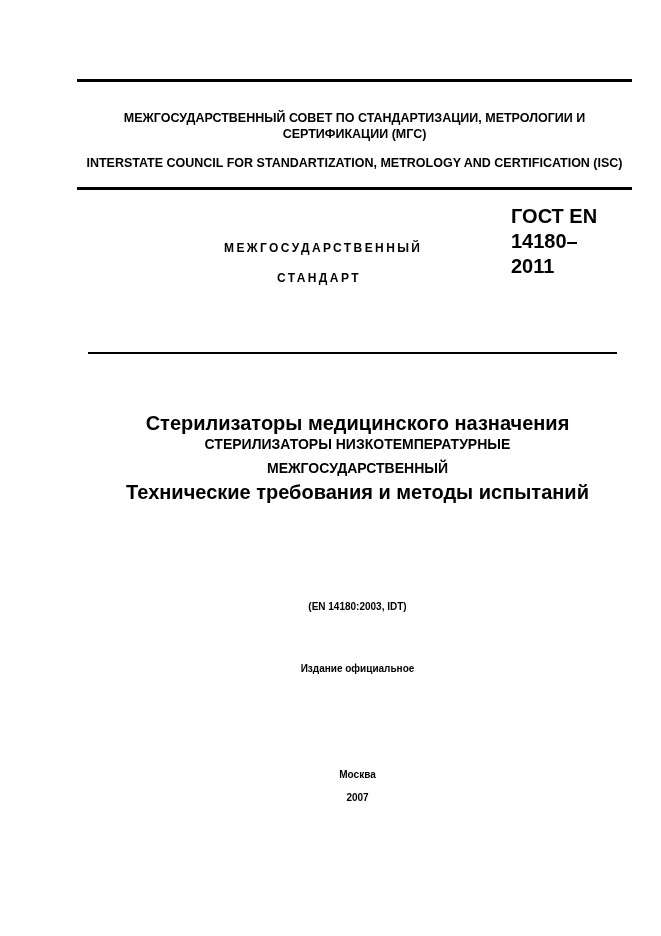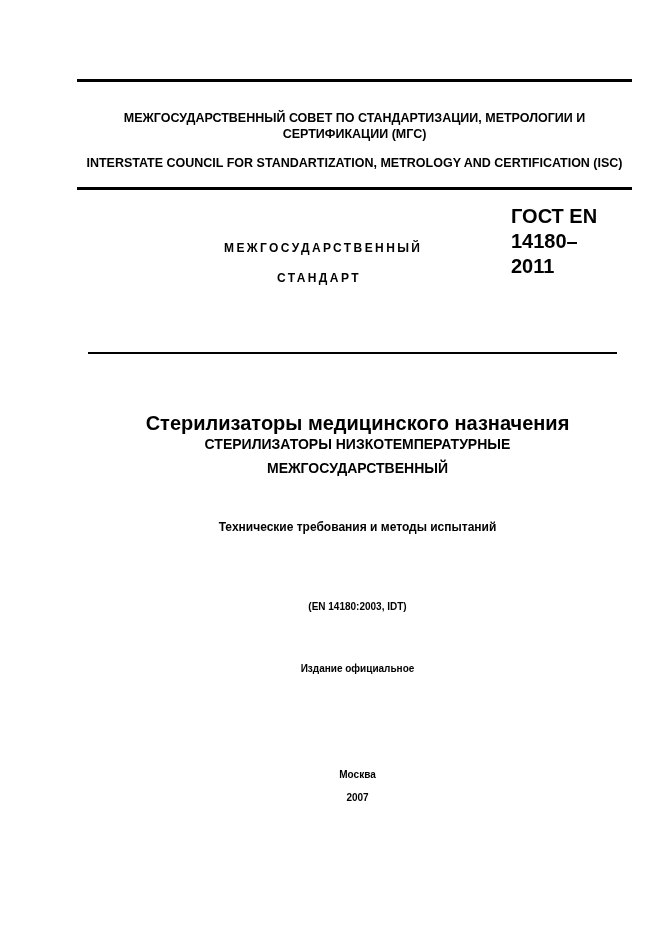--- a/index.html
+++ b/index.html
@@ -7,21 +7,21 @@
          font-family: "Liberation Sans", sans-serif; color: #000; }
   .abs { position: absolute; }
   .rule { position: absolute; background: #000; }
   .center { text-align: center; }
   .b { font-weight: bold; }
   .council { left: 77px; width: 555px; font-size: 12.5px; line-height: 16px; }
   .spaced { letter-spacing: 2.4px; font-size: 12px; }
   .gost { left: 511px; top: 204px; font-size: 20px; line-height: 25px; }
   .sub1 { left: 80px; width: 555px; top: 393px; font-size: 20px; margin-top: 19px; }
   .title { left: 80px; width: 555px; top: 432px; font-size: 14px; line-height: 24px; }
-  .sub2 { left: 80px; width: 555px; top: 520px; font-size: 12px; }
+  .sub2 { left: 80px; width: 555px; top: 481px; font-size: 20px; }
   .small { left: 80px; width: 555px; font-size: 10px; }
 </style>
 </head>
 <body>
 
 <div class="rule" style="left:77px; top:79px; width:555px; height:3px;"></div>
 
 <div class="abs council center b" style="top:110px;text-align:center;">
   <span>МЕЖГОСУДАРСТВЕННЫЙ СОВЕТ ПО СТАНДАРТИЗАЦИИ, МЕТРОЛОГИИ И СЕРТИФИКАЦИИ (МГС)</span>
 </div>

